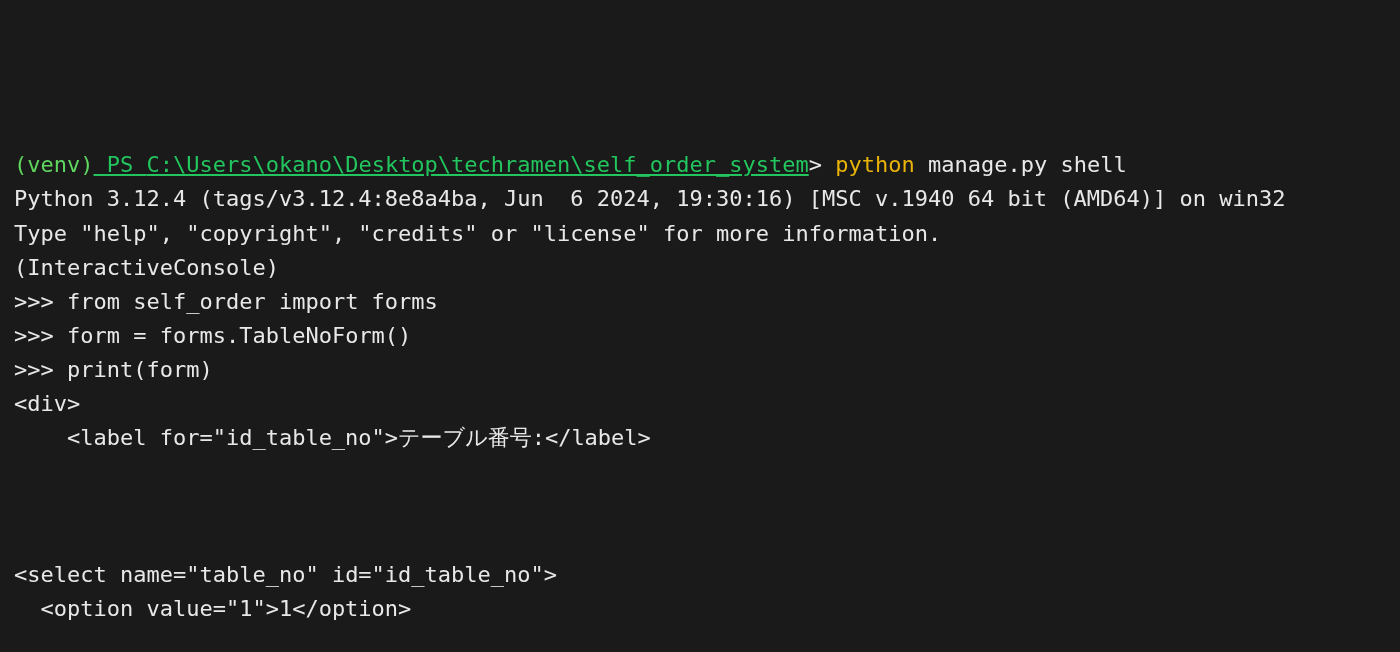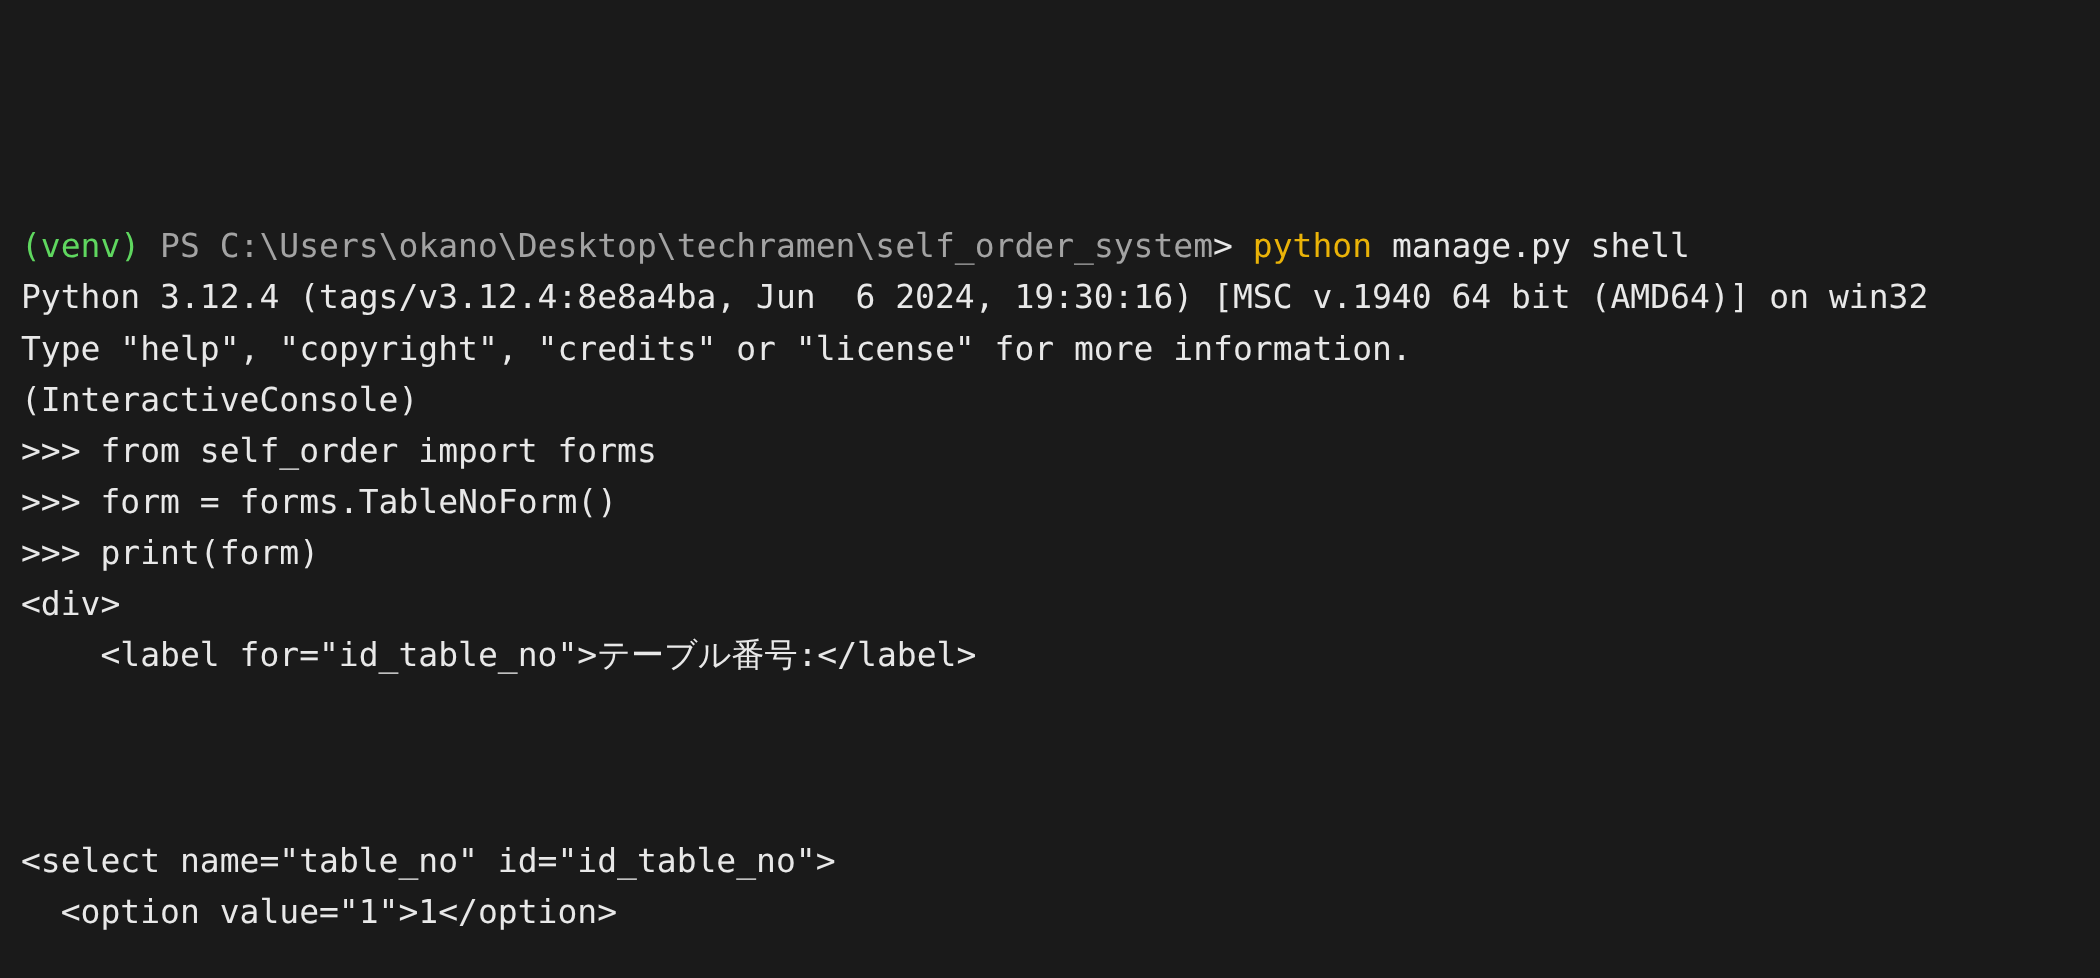--- a/index.html
+++ b/index.html
@@ -17,21 +17,22 @@
       width: 1400px;
       height: 652px;
       overflow: hidden;
       white-space: pre-wrap;
       word-break: break-all;
     }
     .venv {
       color: #5fd75f;
     }
     .prompt-path {
-      color: #a3a3a3;
+      color: #22c55e;
+      text-decoration: underline;
     }
     .chevron {
       color: #e8e8e8;
     }
     .cmd-highlight {
       color: #eab308;
     }
     .line {
       display: block;
     }

